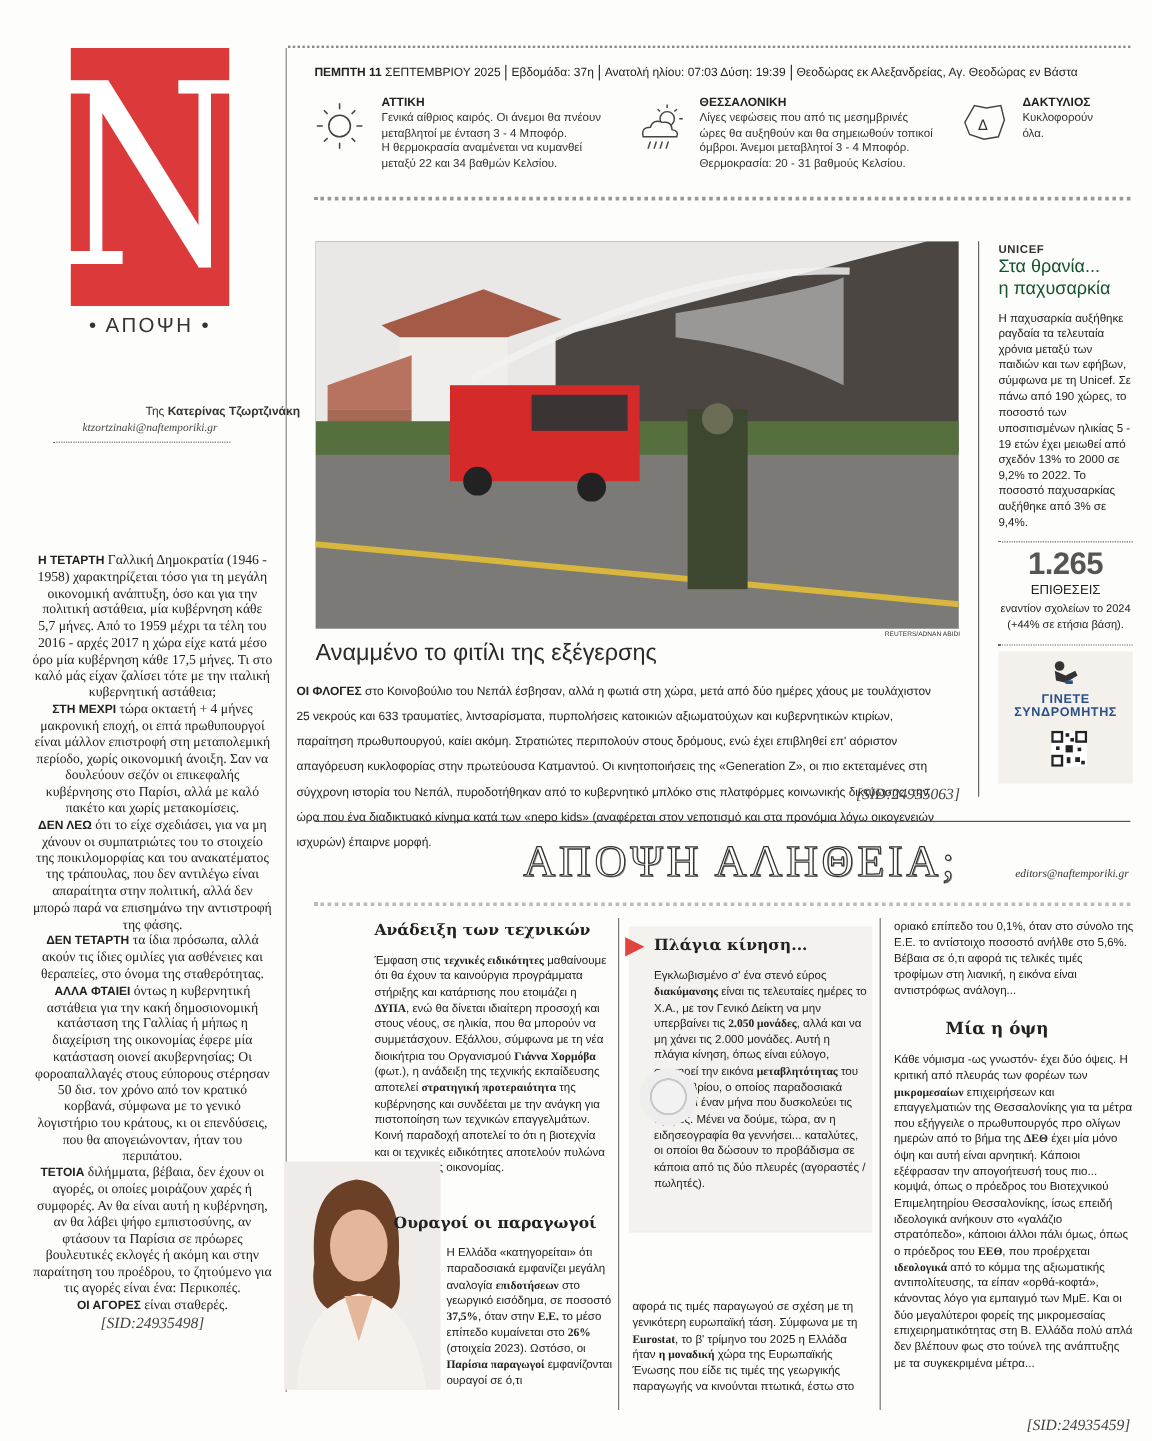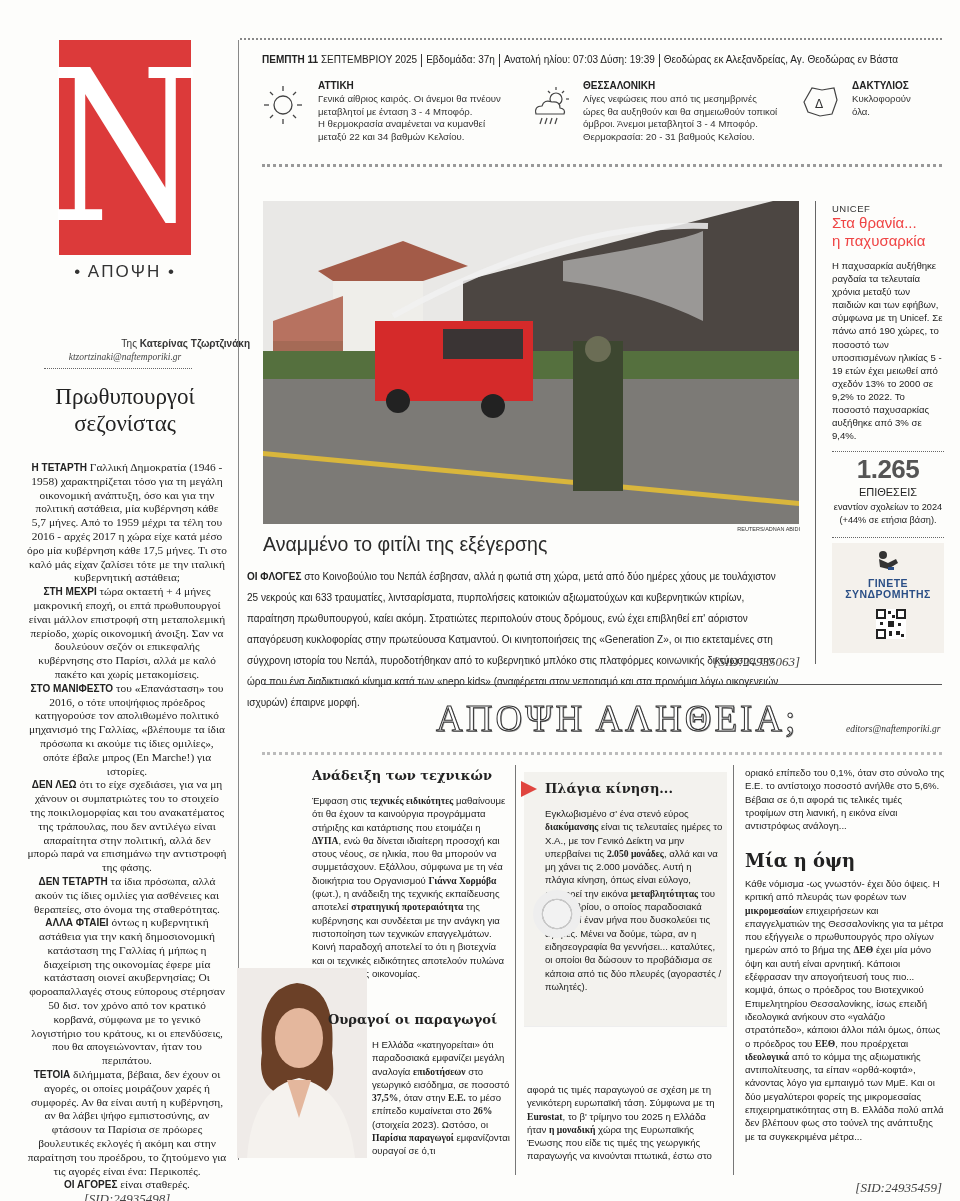--- a/index.html
+++ b/index.html
@@ -36,22 +36,22 @@
   .photo { position: absolute; left: 263px; top: 201px; width: 536px; height: 323px; background: #8d8c87; overflow: hidden; }
   .photo-credit { position: absolute; left: 700px; top: 526px; width: 100px; text-align: right; font-size: 5.5px; color: #333; }
   .hero-title { position: absolute; left: 263px; top: 533px; font-size: 19.5px; color: #2a2a2a; }
   .hero-body { position: absolute; left: 247px; top: 566px; width: 537px; font-size: 10px; line-height: 21px; color: #222; }
   .hero-body b { font-weight: bold; }
   .hero-sid { position: absolute; left: 700px; top: 654px; width: 100px; text-align: right; }
   .vrule-right { position: absolute; left: 815px; top: 201px; height: 463px; border-left: 1px solid #666; }
 
   
   .side { position: absolute; left: 832px; width: 112px; }
-  .side-kicker { top: 203px; font-size: 9.5px; font-weight: normal; color: #333; letter-spacing: 0.5px; }
-  .side-title { top: 214px; font-size: 15px; line-height: 18px; color: #ef4444; }
+  .side-kicker { top: 203px; font-size: 9.5px; font-weight: bold; color: #333; letter-spacing: 0.5px; }
+  .side-title { top: 214px; font-size: 15px; line-height: 18px; color: #14532d; }
   .side-body { top: 259px; font-size: 9.6px; line-height: 13.1px; color: #222; }
   .side-rule1 { position: absolute; left: 832px; width: 112px; top: 451px; border-top: 1px dotted #666; }
   .stat-num { top: 454px; width: 112px; text-align: center; font-size: 26px; font-weight: bold; color: #555; letter-spacing: -0.5px; }
   .stat-label { top: 486px; width: 112px; text-align: center; font-size: 11px; color: #222; }
   .stat-desc { top: 501px; width: 112px; text-align: center; font-size: 9.2px; line-height: 12.5px; color: #222; }
   .side-rule2 { position: absolute; left: 832px; width: 112px; top: 537px; border-top: 1px dotted #666; }
   .promo { position: absolute; left: 832px; top: 543px; width: 112px; height: 110px; background: #f4f1ec; }
   .promo-text { position: absolute; left: 0; width: 112px; top: 35px; text-align: center; font-size: 10.5px; font-weight: bold; color: #2b4f86; line-height: 11px; letter-spacing: 0.5px; }
   .qr { position: absolute; left: 44px; top: 66px; width: 30px; height: 30px; }
 
@@ -76,28 +76,23 @@
 <body>
 
 <div class="left-col">
   <div class="logo">
     <span class="logo-letter">N</span>
   </div>
   <div class="section-label">• ΑΠΟΨΗ •</div>
   <div class="byline"><span>Της </span><b>Κατερίνας Τζωρτζινάκη</b></div>
   <div class="byline-email">ktzortzinaki@naftemporiki.gr</div>
   <div class="byline-rule"></div>
-  <div class="op-title">
-    <div>Πρωθυπουργοί</div>
-    <div>σεζονίστας</div>
-  </div>
   <div class="op-body" id="op-body">
       <p><span class="lead">Η ΤΕΤΑΡΤΗ</span> Γαλλική Δημοκρατία (1946 - 1958) χαρακτηρίζεται τόσο για τη μεγάλη οικονομική ανάπτυξη, όσο και για την πολιτική αστάθεια, μία κυβέρνηση κάθε 5,7 μήνες. Από το 1959 μέχρι τα τέλη του 2016 - αρχές 2017 η χώρα είχε κατά μέσο όρο μία κυβέρνηση κάθε 17,5 μήνες. Τι στο καλό μάς είχαν ζαλίσει τότε με την ιταλική κυβερνητική αστάθεια;</p>
       <p><span class="lead">ΣΤΗ ΜΕΧΡΙ</span> τώρα οκταετή + 4 μήνες μακρονική εποχή, οι επτά πρωθυπουργοί είναι μάλλον επιστροφή στη μεταπολεμική περίοδο, χωρίς οικονομική άνοιξη. Σαν να δουλεύουν σεζόν οι επικεφαλής κυβέρνησης στο Παρίσι, αλλά με καλό πακέτο και χωρίς μετακομίσεις.</p>
-      <p><span class="lead">ΣΤΟ ΜΑΝΙΦΕΣΤΟ</span> του «Επανάσταση» του 2016, ο τότε υποψήφιος πρόεδρος κατηγορούσε τον απολιθωμένο πολιτικό μηχανισμό της Γαλλίας, «βλέπουμε τα ίδια πρόσωπα κι ακούμε τις ίδιες ομιλίες», οπότε έβαλε μπρος (En Marche!) για ιστορίες.</p>
       <p><span class="lead">ΔΕΝ ΛΕΩ</span> ότι το είχε σχεδιάσει, για να μη χάνουν οι συμπατριώτες του το στοιχείο της ποικιλομορφίας και του ανακατέματος της τράπουλας, που δεν αντιλέγω είναι απαραίτητα στην πολιτική, αλλά δεν μπορώ παρά να επισημάνω την αντιστροφή της φάσης.</p>
       <p><span class="lead">ΔΕΝ ΤΕΤΑΡΤΗ</span> τα ίδια πρόσωπα, αλλά ακούν τις ίδιες ομιλίες για ασθένειες και θεραπείες, στο όνομα της σταθερότητας.</p>
       <p><span class="lead">ΑΛΛΑ ΦΤΑΙΕΙ</span> όντως η κυβερνητική αστάθεια για την κακή δημοσιονομική κατάσταση της Γαλλίας ή μήπως η διαχείριση της οικονομίας έφερε μία κατάσταση οιονεί ακυβερνησίας; Οι φοροαπαλλαγές στους εύπορους στέρησαν 50 δισ. τον χρόνο από τον κρατικό κορβανά, σύμφωνα με το γενικό λογιστήριο του κράτους, κι οι επενδύσεις, που θα απογειώνονταν, ήταν του περιπάτου.</p>
       <p><span class="lead">ΤΕΤΟΙΑ</span> διλήμματα, βέβαια, δεν έχουν οι αγορές, οι οποίες μοιράζουν χαρές ή συμφορές. Αν θα είναι αυτή η κυβέρνηση, αν θα λάβει ψήφο εμπιστοσύνης, αν φτάσουν τα Παρίσια σε πρόωρες βουλευτικές εκλογές ή ακόμη και στην παραίτηση του προέδρου, το ζητούμενο για τις αγορές είναι ένα: Περικοπές.</p>
       <p><span class="lead">ΟΙ ΑΓΟΡΕΣ</span> είναι σταθερές. <span class="sid">[SID:24935498]</span></p>
     </div>
 </div>
 <div class="vrule-left"></div>
 
 <div class="top-dots"></div>
@@ -252,15 +247,15 @@
 <div class="box-pl"></div>
 <div class="red-arrow"></div>
 <div class="col-h" style="left:545px;top:781px">Πλάγια κίνηση...</div>
 <div class="col" id="col2-box" style="left:545px;top:807px;width:178px">Εγκλωβισμένο σ' ένα στενό εύρος <b>διακύμανσης</b> είναι τις τελευταίες ημέρες το Χ.Α., με τον Γενικό Δείκτη να μην υπερβαίνει τις <b>2.050 μονάδες</b>, αλλά και να μη χάνει τις 2.000 μονάδες. Αυτή η πλάγια κίνηση, όπως είναι εύλογο, συντηρεί την εικόνα <b>μεταβλητότητας</b> του Σεπτεμβρίου, ο οποίος παραδοσιακά αποτελεί έναν μήνα που δυσκολεύει τις αγορές. Μένει να δούμε, τώρα, αν η ειδησεογραφία θα γεννήσει... καταλύτες, οι οποίοι θα δώσουν το προβάδισμα σε κάποια από τις δύο πλευρές (αγοραστές / πωλητές).</div>
 <div class="coin"></div>
 <div class="col" id="col2-cont" style="left:527px;top:1083px;width:200px">αφορά τις τιμές παραγωγού σε σχέση με τη γενικότερη ευρωπαϊκή τάση. Σύμφωνα με τη <b>Eurostat</b>, το β' τρίμηνο του 2025 η Ελλάδα ήταν <b>η μοναδική</b> χώρα της Ευρωπαϊκής Ένωσης που είδε τις τιμές της γεωργικής παραγωγής να κινούνται πτωτικά, έστω στο</div>
 
 <div class="vrule-c2"></div>
 
 <div class="col" style="left:745px;top:766px;width:200px">οριακό επίπεδο του 0,1%, όταν στο σύνολο της Ε.Ε. το αντίστοιχο ποσοστό ανήλθε στο 5,6%. Βέβαια σε ό,τι αφορά τις τελικές τιμές τροφίμων στη λιανική, η εικόνα είναι αντιστρόφως ανάλογη...</div>
-<div class="col-h" style="left:745px;top:850px;font-size:18px">Μία η όψη</div>
+<div class="col-h" style="left:788px;top:850px;font-size:14px">Μία η όψη</div>
 <div class="col" id="col3-body" style="left:745px;top:877px;width:200px">Κάθε νόμισμα -ως γνωστόν- έχει δύο όψεις. Η κριτική από πλευράς των φορέων των <b>μικρομεσαίων</b> επιχειρήσεων και επαγγελματιών της Θεσσαλονίκης για τα μέτρα που εξήγγειλε ο πρωθυπουργός προ ολίγων ημερών από το βήμα της <b>ΔΕΘ</b> έχει μία μόνο όψη και αυτή είναι αρνητική. Κάποιοι εξέφρασαν την απογοήτευσή τους πιο... κομψά, όπως ο πρόεδρος του Βιοτεχνικού Επιμελητηρίου Θεσσαλονίκης, ίσως επειδή ιδεολογικά ανήκουν στο «γαλάζιο στρατόπεδο», κάποιοι άλλοι πάλι όμως, όπως ο πρόεδρος του <b>ΕΕΘ</b>, που προέρχεται <b>ιδεολογικά</b> από το κόμμα της αξιωματικής αντιπολίτευσης, τα είπαν «ορθά-κοφτά», κάνοντας λόγο για εμπαιγμό των ΜμΕ. Και οι δύο μεγαλύτεροι φορείς της μικρομεσαίας επιχειρηματικότητας στη Β. Ελλάδα πολύ απλά δεν βλέπουν φως στο τούνελ της ανάπτυξης με τα συγκεκριμένα μέτρα...</div>
 <div class="sid" style="position:absolute;left:850px;top:1180px;width:92px;text-align:right">[SID:24935459]</div>
 
 </body></html>

